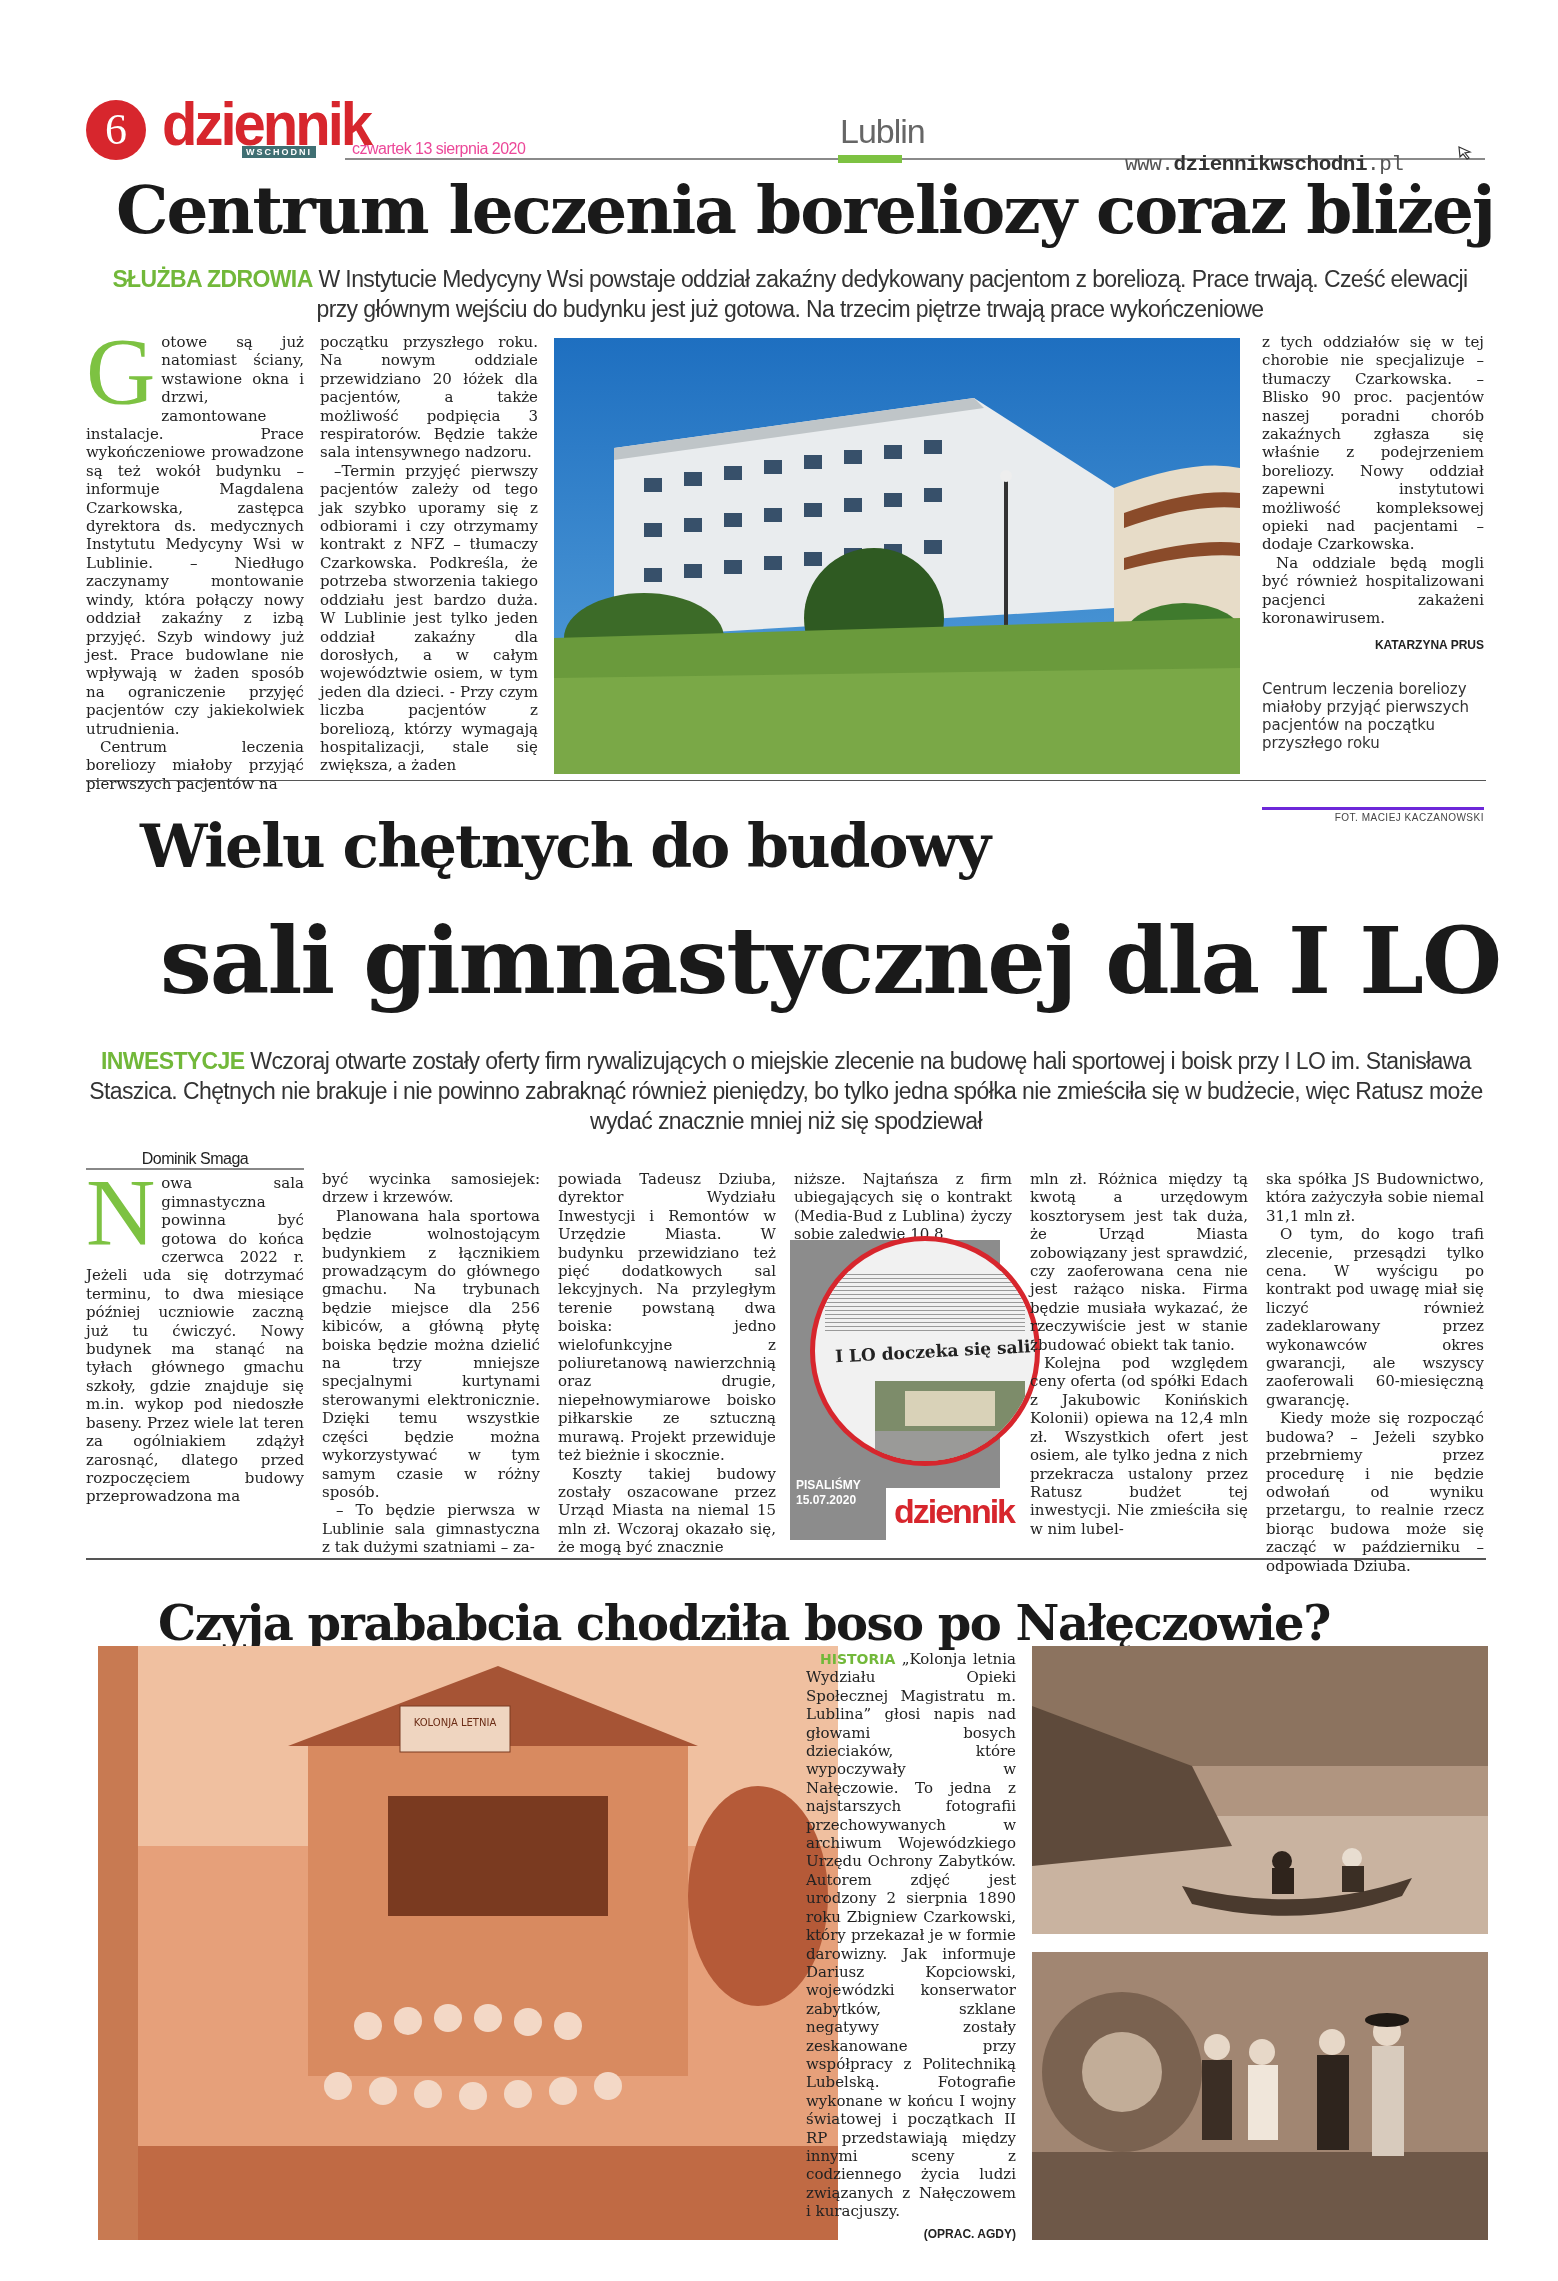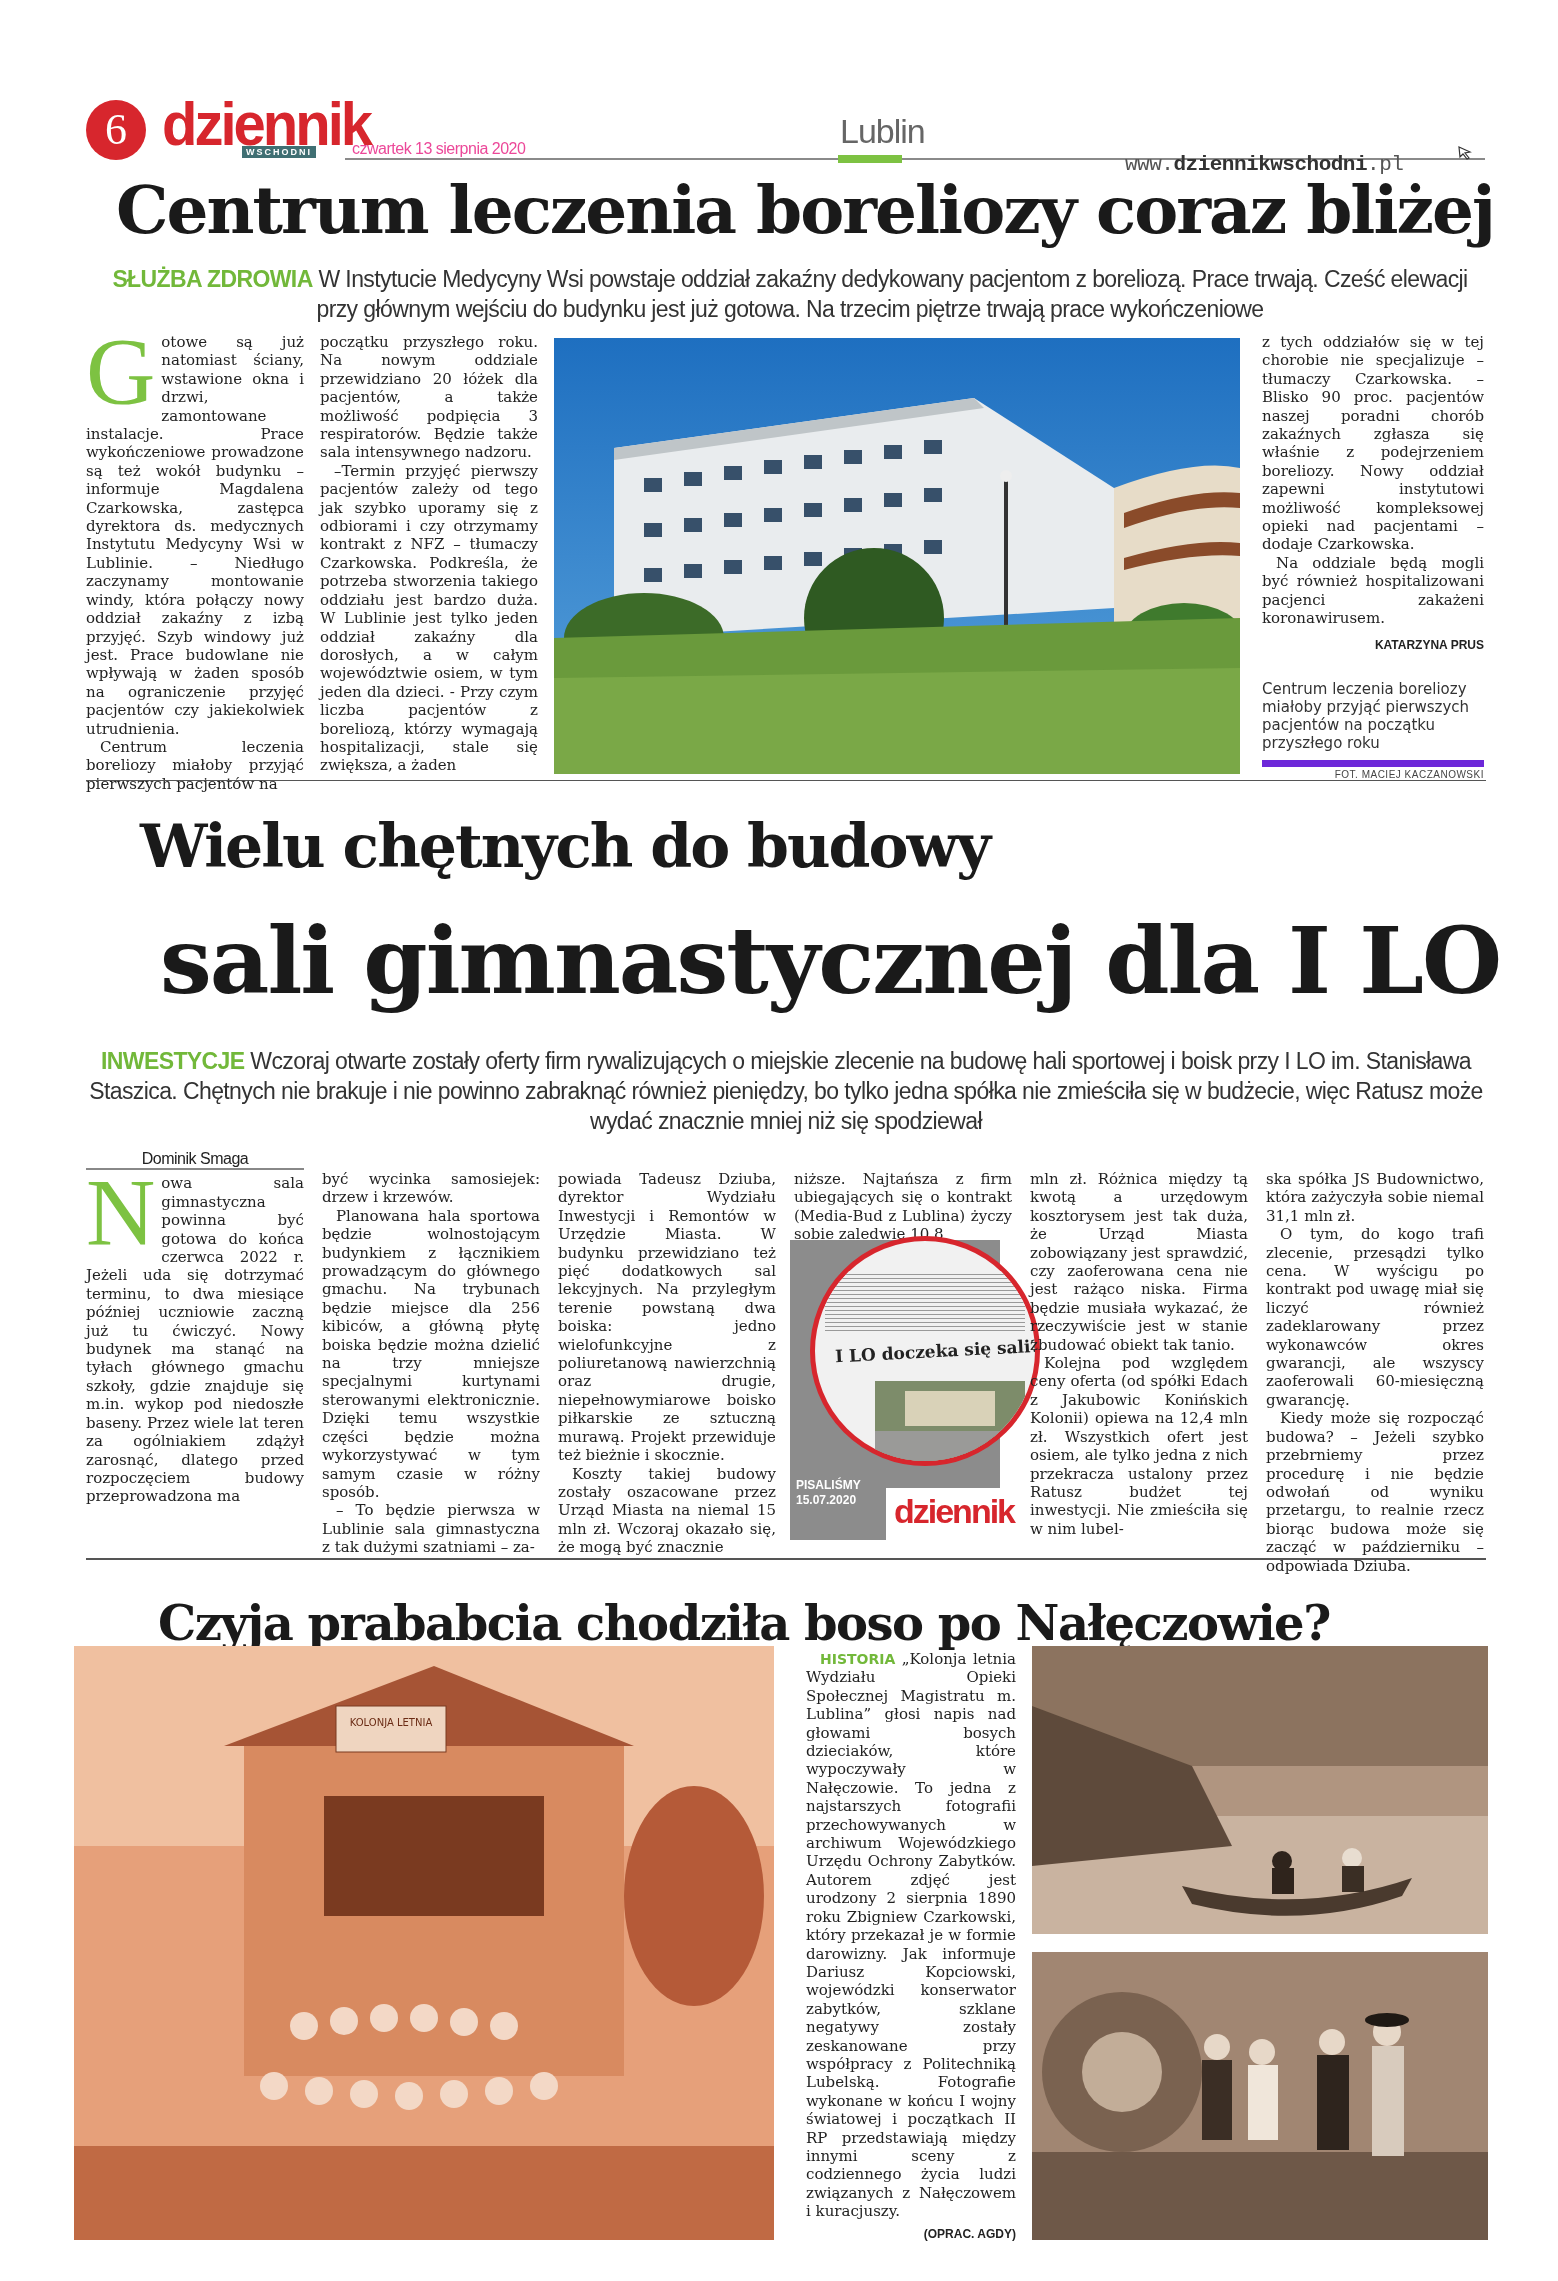--- a/index.html
+++ b/index.html
@@ -19,21 +19,21 @@
   
   .h1{font-family:"DejaVu Serif",serif;font-weight:bold;color:#1a1a1a;white-space:nowrap;letter-spacing:-2px;}
   .lead{font-family:"Liberation Sans",sans-serif;font-size:23px;line-height:30px;color:#333;text-align:center;letter-spacing:-0.6px;}
   .kicker{color:#72b83a;font-weight:bold;}
   .col{font-family:"DejaVu Serif",serif;font-size:15px;line-height:18.4px;color:#222;text-align:justify;hyphens:auto;}
   .col p{margin:0;text-indent:14px;}
   .col p.first{text-indent:0;}
   .dropcap{float:left;font-family:"Liberation Serif",serif;color:#7dc242;font-size:96px;line-height:74px;margin:2px 6px 0 0;}
   .photo{overflow:hidden;}
   .caption{font-family:"DejaVu Sans",sans-serif;font-size:15px;line-height:18px;color:#333;}
-  .credit{font-family:"Liberation Sans",sans-serif;font-size:10px;color:#444;letter-spacing:0.5px;text-align:right;border-top:7px solid #6d28d9;padding-top:2px;}
+  .credit{font-family:"Liberation Sans",sans-serif;font-size:10px;color:#444;letter-spacing:0.5px;text-align:right;border-top:3px solid #6d28d9;padding-top:2px;margin-top:47px;}
   .author-sig{font-family:"Liberation Sans",sans-serif;font-weight:bold;font-size:12px;text-align:right;letter-spacing:0;}
   .rule{height:1px;background:#555;}
   .byline{font-family:"Liberation Sans",sans-serif;font-size:16px;color:#222;border-bottom:2px solid #888;text-align:center;letter-spacing:-0.5px;}
 </style>
 </head>
 <body>
 
 <div class="abs page-num">6</div>
 <div class="abs logo">dziennik</div>
 <div class="abs logo-sub">WSCHODNI</div>
@@ -164,21 +164,21 @@
 <div class="abs col" style="left:1266px;top:1170px;width:218px;">
   <p class="first">ska spółka JS Budownictwo, która zażyczyła sobie niemal 31,1 mln zł.</p>
   <p>O tym, do kogo trafi zlecenie, przesądzi tylko cena. W wyścigu po kontrakt pod uwagę miał się liczyć również zadeklarowany przez wykonawców okres gwarancji, ale wszyscy zaoferowali 60-miesięczną gwarancję.</p>
   <p>Kiedy może się rozpocząć budowa? – Jeżeli szybko przebrniemy przez procedurę i nie będzie odwołań od wyniku przetargu, to realnie rzecz biorąc budowa może się zacząć w październiku – odpowiada Dziuba.</p>
 </div>
 
 <div class="abs rule" style="left:86px;top:1558px;width:1400px;height:2px;"></div>
 
 <div class="abs h1" style="left:150px;top:1590px;font-size:48px;line-height:66px;letter-spacing:-1.5px;margin-left:8px;">Czyja prababcia chodziła boso po Nałęczowie?</div>
 
-<div class="abs photo" style="left:74px;top:1646px;width:700px;height:594px;background:#c87a52;">
+<div class="abs photo" style="left:98px;top:1646px;width:700px;height:594px;background:#c87a52;padding-left:40px;">
   <svg width="700" height="594" viewBox="0 0 700 594">
     <rect width="700" height="594" fill="#e6a07a"></rect>
     <rect x="0" y="0" width="700" height="200" fill="#f0c0a0"></rect>
     <polygon points="150,100 360,20 560,100" fill="#a65435"></polygon>
     <rect x="170" y="100" width="380" height="330" fill="#d88a60"></rect>
     <rect x="250" y="150" width="220" height="120" fill="#7a3a20"></rect>
     <rect x="262" y="60" width="110" height="46" fill="#efd5c0" stroke="#7a3a20"></rect>
     <text x="317" y="80" font-family="DejaVu Sans, sans-serif" font-size="10" text-anchor="middle" fill="#6b2c15">KOLONJA LETNIA</text>
     <g fill="#f3d8c6">
       <circle cx="230" cy="380" r="14"></circle>

